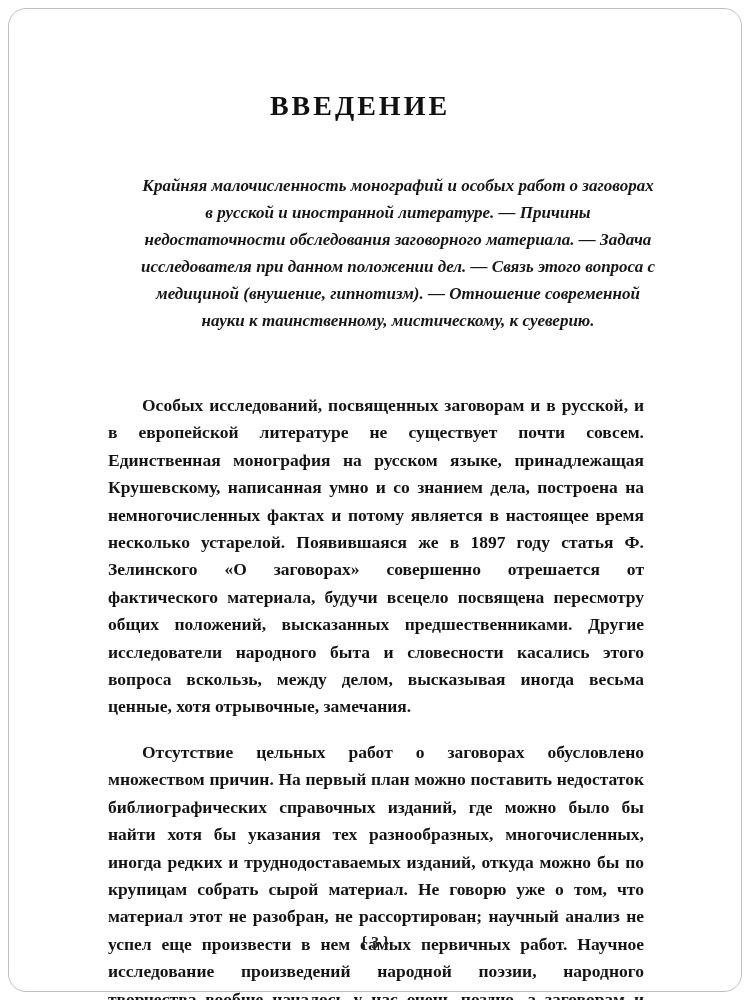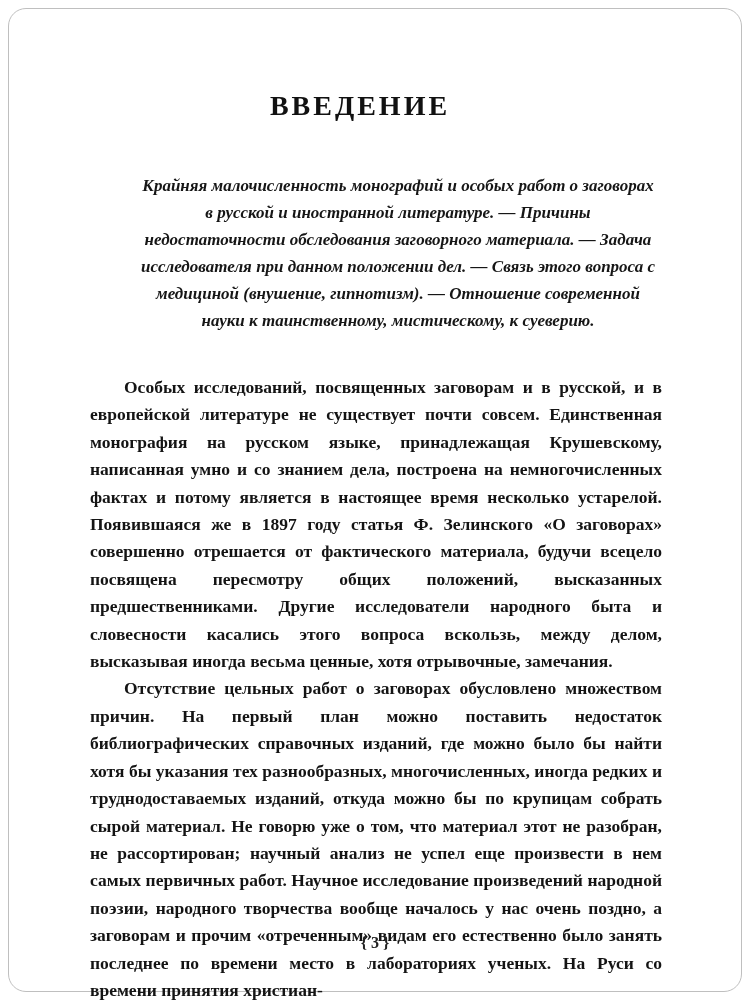--- a/index.html
+++ b/index.html
@@ -54,21 +54,21 @@
     top: 374px;
     left: 90px;
     width: 572px;
     font-size: 17.5px;
     line-height: 27.4px;
     font-weight: bold;
     text-align: justify;
     color: #141414;
   }
   .body-text p {
-    margin: 0;
+    margin: 18px;
     text-indent: 34px;
   }
   .page-number {
     position: absolute;
     top: 934px;
     left: 0;
     width: 750px;
     text-align: center;
     font-size: 16px;
     font-weight: bold;

